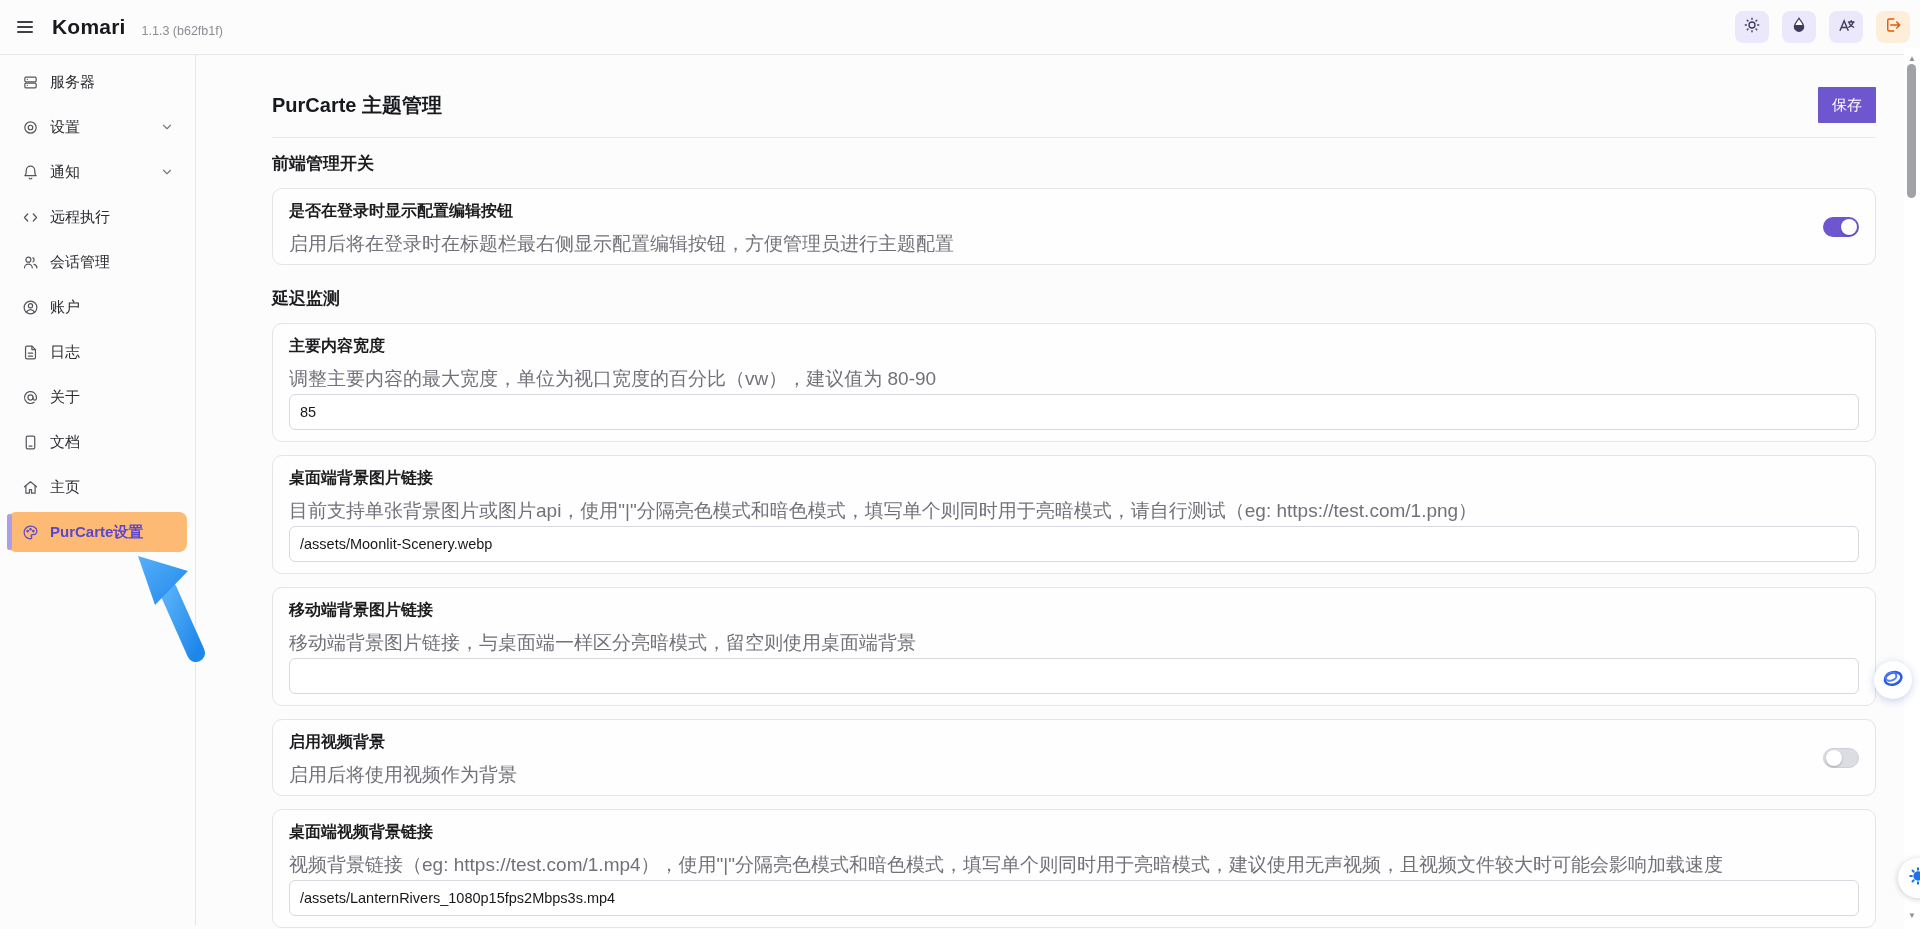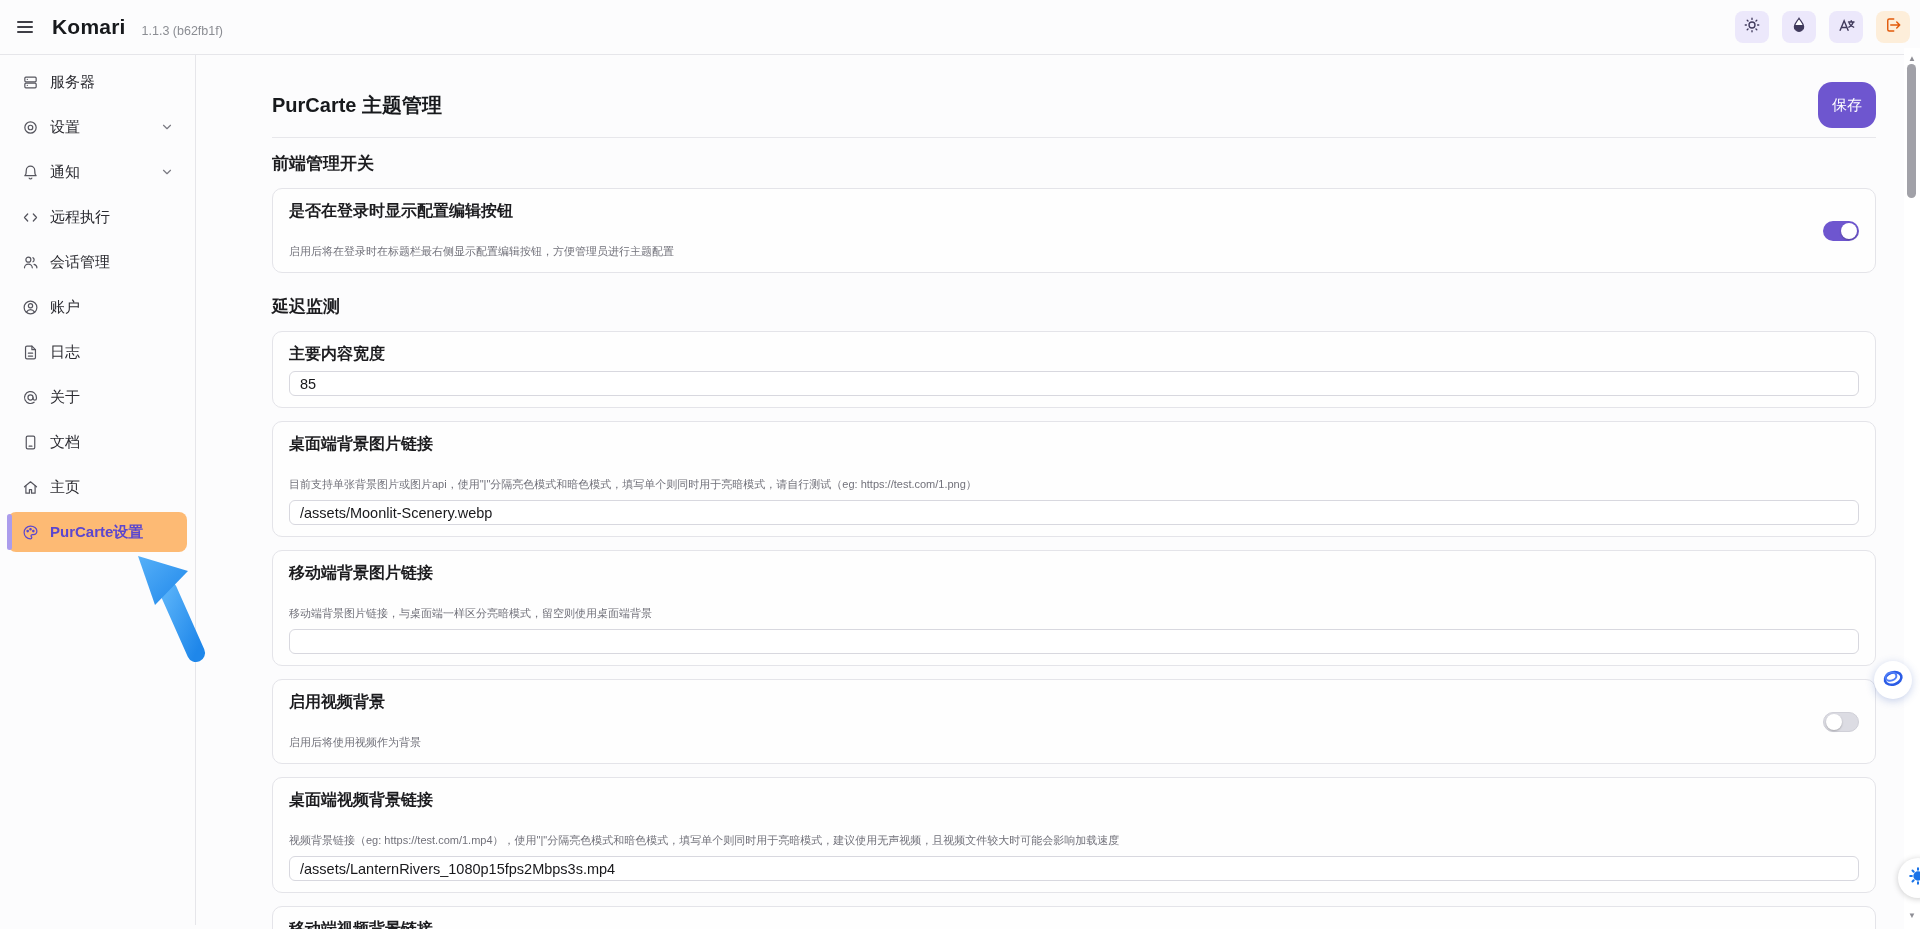--- a/index.html
+++ b/index.html
@@ -32,31 +32,31 @@
   .side-item.active::before { content:""; position:absolute; left:-1px; top:2px; bottom:2px;
     width:5px; border-radius:4px; background:#ab9cec; }
   .side-item.active .s-label { color:#5b46cf; font-weight:bold; }
   .side-item.active .s-icon { color:#5b46cf; }
 
   
   .main { position:absolute; left:240px; top:55px; right:0; bottom:0;
     padding:32px 44px 0 32px; overflow:hidden; }
   .title-row { display:flex; align-items:center; justify-content:space-between; height:36px; }
   .page-title { font-size:20px; font-weight:bold; color:#17191c; }
-  .save-btn { min-width:52px; height:46px; background:#6e56cf; border:none; border-radius:14px;
+  .save-btn { min-width:52px; height:36px; background:#6e56cf; border:none; border-radius:1px;
     color:#ffffff; font-size:15px; padding:0 14px; cursor:pointer; font-family:inherit; }
   .divider { border-bottom:1px solid #e7e7eb; margin-top:14px; }
   .section-h { font-size:17px; font-weight:bold; color:#1c1c1f; margin-top:14px; height:24px; line-height:24px; }
   .section-h.gap { margin-top:22px; }
   .card { border:1px solid #e4e4e9; background:#fefefe; border-radius:10px;
     padding:11px 16px; position:relative; margin-top:12px; }
   .card + .card { margin-top:13px; }
   .card-title { font-size:16px; font-weight:bold; color:#1c1c1f; line-height:22px; }
-  .card-desc { font-size:11px; color:#71717a; line-height:19px; margin-top:20px; }
-  .card-input { display:block; width:100%; height:25px; margin-top:6px; border:1px solid #d8d8df;
+  .card-desc { font-size:19px; color:#71717a; line-height:19px; margin-top:12px; }
+  .card-input { display:block; width:100%; height:36px; margin-top:6px; border:1px solid #d8d8df;
     border-radius:6px; background:#fff; font-size:14.5px; color:#18181b; padding:0 10px;
     font-family:inherit; outline:none; }
   .toggle { position:absolute; right:16px; top:50%; transform:translateY(-50%);
     width:36px; height:20px; border-radius:10px; cursor:pointer; }
   .toggle .knob { position:absolute; top:2px; width:16px; height:16px; border-radius:50%;
     background:#fff; box-shadow:0 1px 2px rgba(0,0,0,.25); }
   .toggle.on { background:#6e56cf; }
   .toggle.on .knob { right:2px; }
   .toggle.off { background:#dcdce3; border:1px solid #d0d0d8; }
   .toggle.off .knob { left:2px; top:1px; }
@@ -269,20 +269,21 @@
     <div class="card-desc">启用后将在登录时在标题栏最右侧显示配置编辑按钮，方便管理员进行主题配置</div>
     <div class="toggle on">
         <span class="knob"></span>
       </div>
   </div>
 
   <div class="section-h gap">延迟监测</div>
 
   <div class="card">
     <div class="card-title">主要内容宽度</div>
+    <div class="card-desc">调整主要内容的最大宽度，单位为视口宽度的百分比（vw），建议值为 80-90</div>
     <input class="card-input" type="text" value="85" style="">
   </div>
 
   <div class="card">
     <div class="card-title">桌面端背景图片链接</div>
     <div class="card-desc">目前支持单张背景图片或图片api，使用"|"分隔亮色模式和暗色模式，填写单个则同时用于亮暗模式，请自行测试（eg: https://test.com/1.png）</div>
     <input class="card-input" type="text" value="/assets/Moonlit-Scenery.webp" style="">
   </div>
 
   <div class="card">

